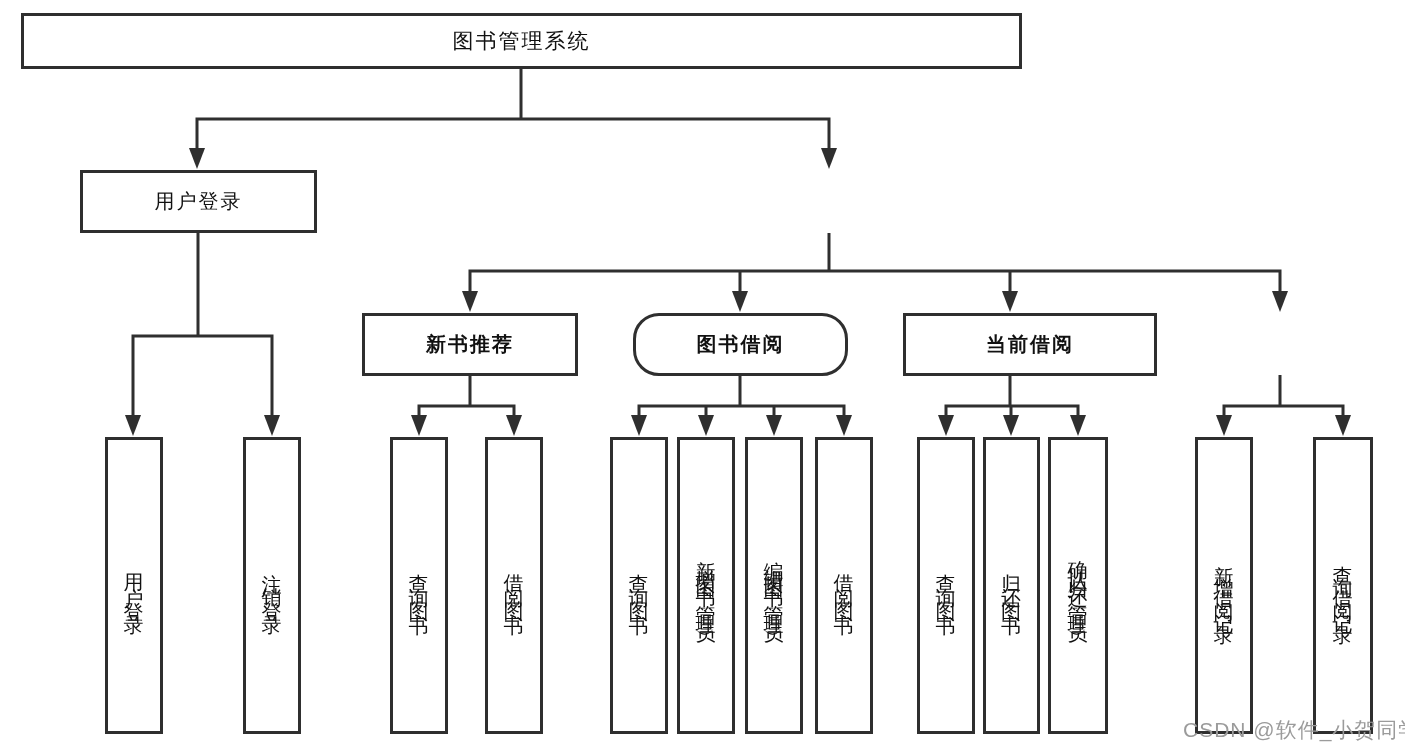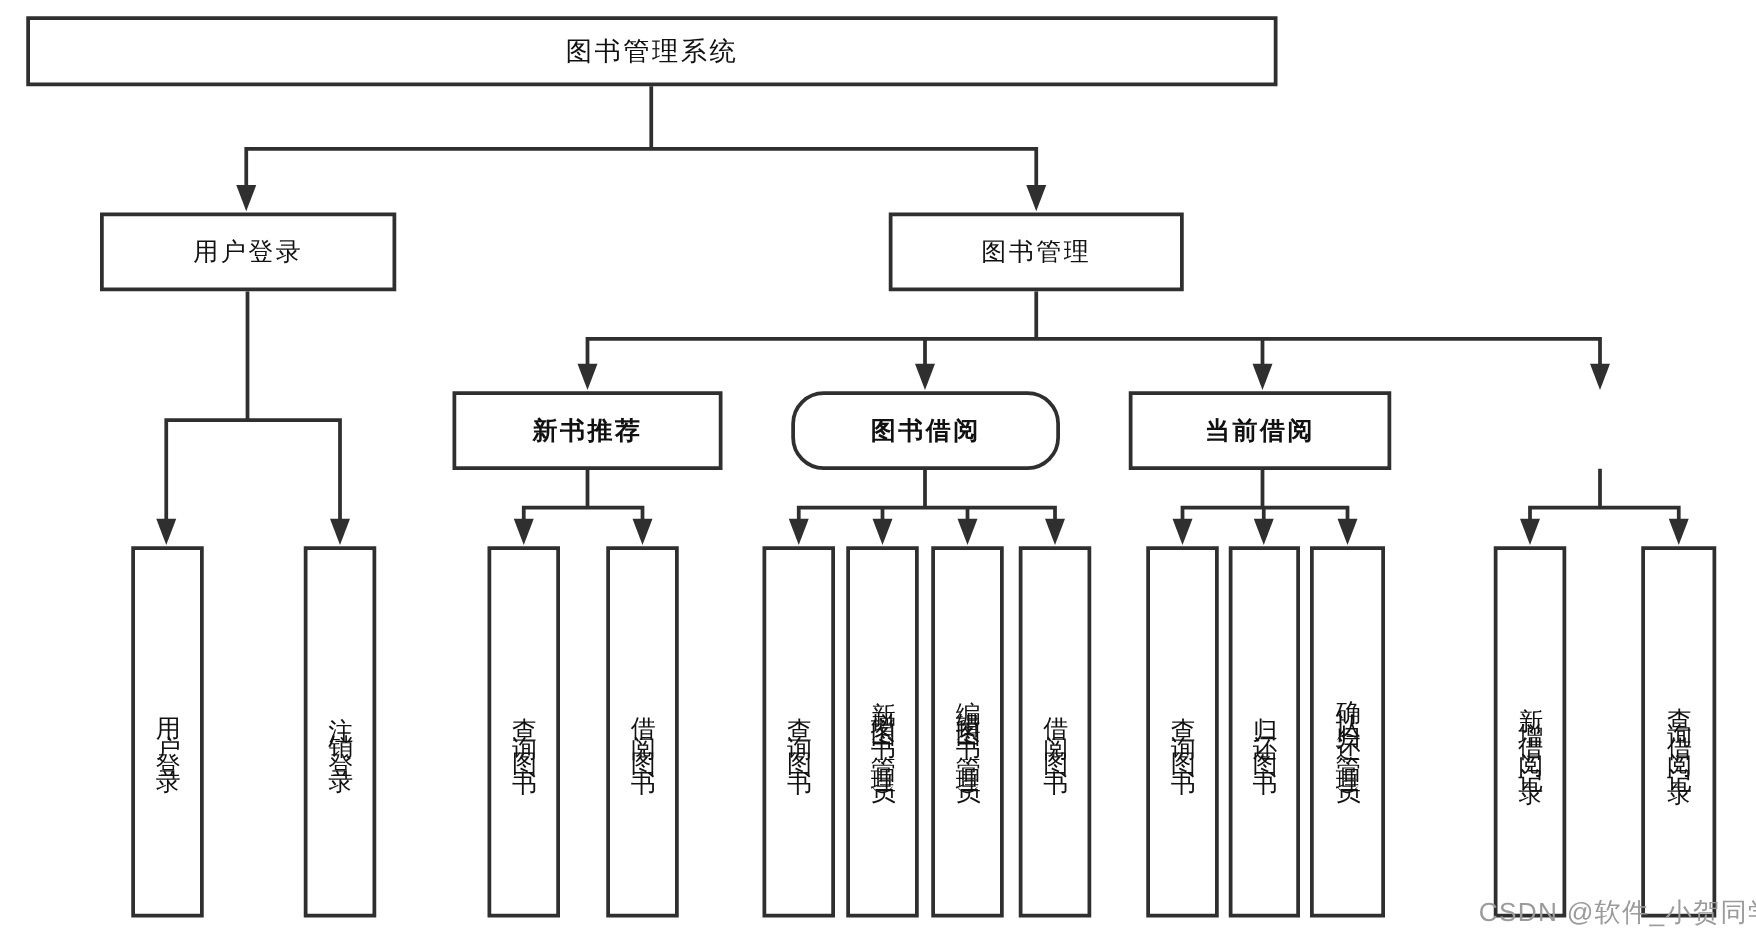--- a/index.html
+++ b/index.html
@@ -32,21 +32,21 @@
   }
   
   .n-root   { left: 21px;   top: 13px;  width: 1001px; height: 56px; font-size: 21px; }
   
   .n-login  { left: 80px;   top: 170px; width: 237px;  height: 63px; }
   .n-mgmt   { left: 711px;  top: 170px; width: 236px;  height: 63px; }
   
   .n-l3     { top: 313px; height: 63px; font-weight: bold; }
   .n-newrec { left: 362px;  width: 216px; }
   .n-borrow { left: 633px;  width: 215px; border-radius: 26px; }
-  .n-cur    { left: 903px;  width: 210px; }
+  .n-cur    { left: 903px;  width: 254px; }
   .n-rec    { left: 1172px; width: 215px; }
   
   .leaf { top: 437px; height: 297px; width: 58px; }
   .leaf span {
     writing-mode: vertical-rl;
     text-orientation: mixed;
     font-size: 20px;
     letter-spacing: 14px;
     line-height: 1;
     display: block;
@@ -140,23 +140,20 @@
     </g>
   </svg>
 
   <div class="node n-root">
     <span>图书管理系统</span>
   </div>
 
   <div class="node n-login">
     <span>用户登录</span>
   </div>
-  <div class="node n-mgmt">
-    <span>图书管理</span>
-  </div>
 
   <div class="node n-l3 n-newrec">
     <span>新书推荐</span>
   </div>
   <div class="node n-l3 n-borrow">
     <span>图书借阅</span>
   </div>
   <div class="node n-l3 n-cur">
     <span>当前借阅</span>
   </div>

